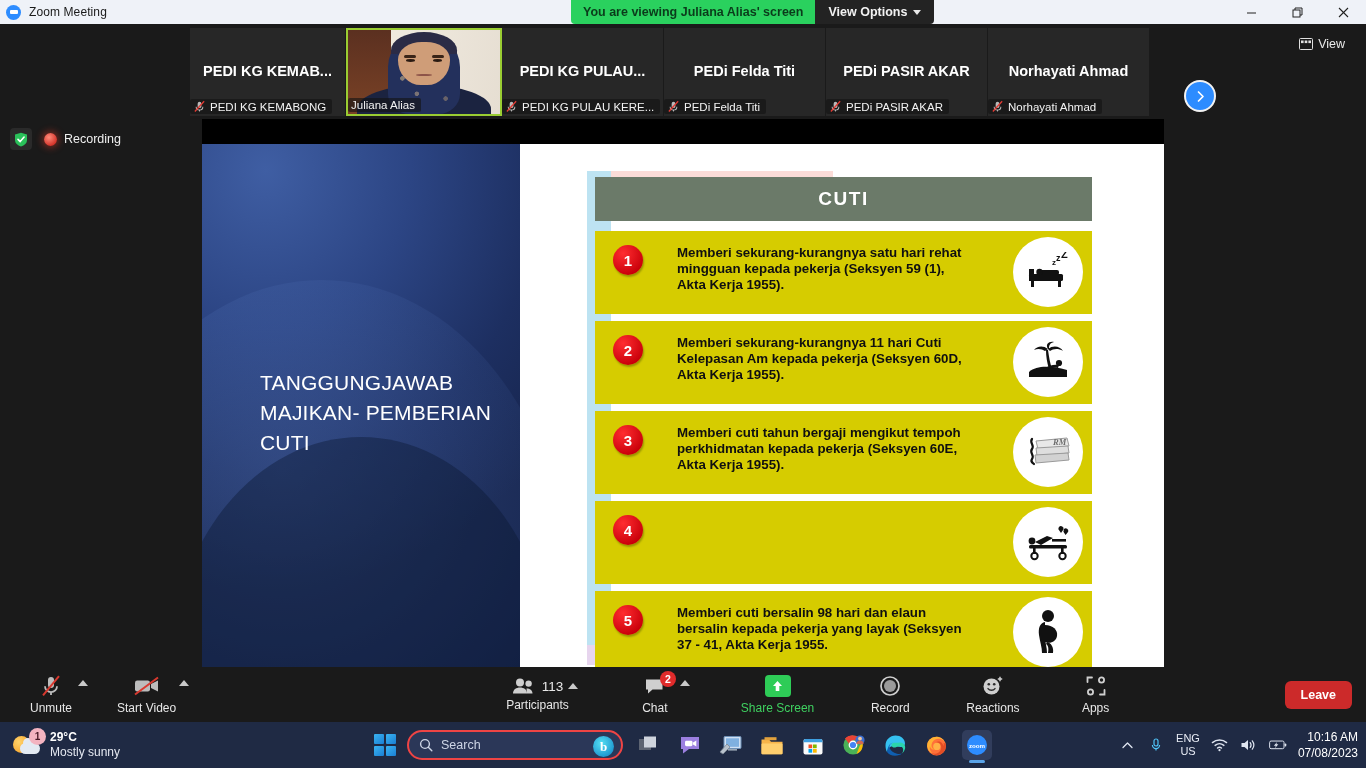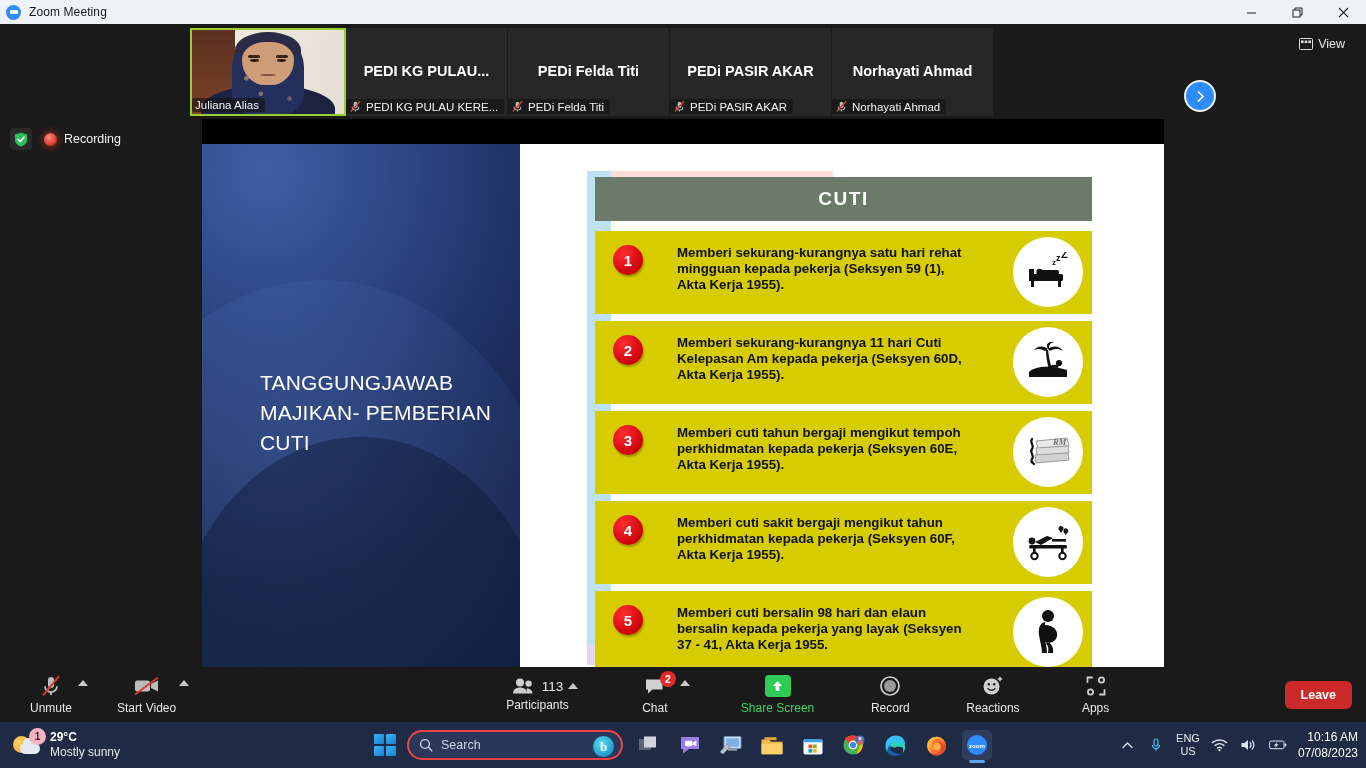--- a/index.html
+++ b/index.html
@@ -372,25 +372,46 @@
       </div>
       <div class="tb-win-btn">
         <svg width="11" height="11" viewBox="0 0 11 11">
           <line x1="1" y1="1" x2="10" y2="10" stroke="#222" stroke-width="1.1"></line>
           <line x1="10" y1="1" x2="1" y2="10" stroke="#222" stroke-width="1.1"></line>
         </svg>
       </div>
     </div>
   </div>
 
+  <div class="share-banner">
+    <div class="share-green">You are viewing Juliana Alias' screen</div>
+    <div class="share-opts">
+      <span>View Options</span>
+      <span class="caret-dn"></span>
+    </div>
+  </div>
 
   <div class="zoom-body">
 
     <div class="filmstrip">
 
+      <div class="tile w1">
+        <div class="tile-name-big">PEDI KG KEMAB...</div>
+        <div class="tile-badge">
+          <span class="mic-off">
+            <svg width="13" height="13" viewBox="0 0 14 14">
+              <rect x="5" y="2" width="4" height="6.6" rx="2" fill="#b9b9b9"></rect>
+              <path d="M3.4 7.2a3.6 3.6 0 0 0 7.2 0" fill="none" stroke="#b9b9b9" stroke-width="1.1"></path>
+              <line x1="7" y1="10.8" x2="7" y2="12.3" stroke="#b9b9b9" stroke-width="1.1"></line>
+              <line x1="2" y1="12.4" x2="12" y2="1.4" stroke="#e23b34" stroke-width="1.4"></line>
+            </svg>
+          </span>
+          <span class="nm">PEDI KG KEMABONG</span>
+        </div>
+      </div>
 
       <div class="tile video">
         <div class="vid-canvas">
           <div class="vid-bg"></div>
           <div class="vid-door"></div>
           <div class="vid-shoulder"></div>
           <div class="vid-scarf"></div>
           <div class="vid-scarfdots"></div>
           <div class="vid-hijab-top"></div>
           <div class="vid-face"></div>
@@ -556,21 +577,20 @@
                   <polygon points="12,23 45,21 46,28 13,31" fill="#d2d2d2"></polygon>
                 </g>
                 <path d="M9 7 C6 11, 12 13, 9 17 C6 21, 12 23, 9 27 C7 30, 10 31, 11 32" fill="none" stroke="#111" stroke-width="2.2" stroke-linecap="round"></path>
                 <text x="30" y="13" font-family="Liberation Serif, serif" font-size="8.5" font-weight="bold" fill="#6e6e6e" font-style="italic">RM</text>
               </svg>
             </span>
           </div>
 
           <div class="ig-row r4">
             <span class="ig-num">4</span>
-            <span class="ig-text">Memberi cuti sakit bergaji mengikut tahun perkhidmatan kepada pekerja (Seksyen 60F, Akta Kerja 1955).</span>
             <span class="ig-icon">
               <svg width="50" height="42" viewBox="0 0 50 42">
                 <path d="M36 6 a2.6 2.6 0 0 1 4.4 2.6 L38 12 l-2.4-3.4 A2.6 2.6 0 0 1 36 6 Z" fill="#111"></path>
                 <path d="M41 8 a2.6 2.6 0 0 1 4.2 2.7 L42.6 14 l-2.2-3.3 Z" fill="#111"></path>
                 <circle cx="9" cy="20" r="3.4" fill="#111"></circle>
                 <path d="M12 21 L24 15 L30 17 L18 24 Z" fill="#111"></path>
                 <rect x="6" y="24" width="38" height="3.4" rx="1.5" fill="#111"></rect>
                 <rect x="10" y="27" width="2.6" height="6" fill="#111"></rect>
                 <rect x="38" y="27" width="2.6" height="6" fill="#111"></rect>
                 <circle cx="11.5" cy="35" r="3.2" fill="none" stroke="#111" stroke-width="2"></circle>

